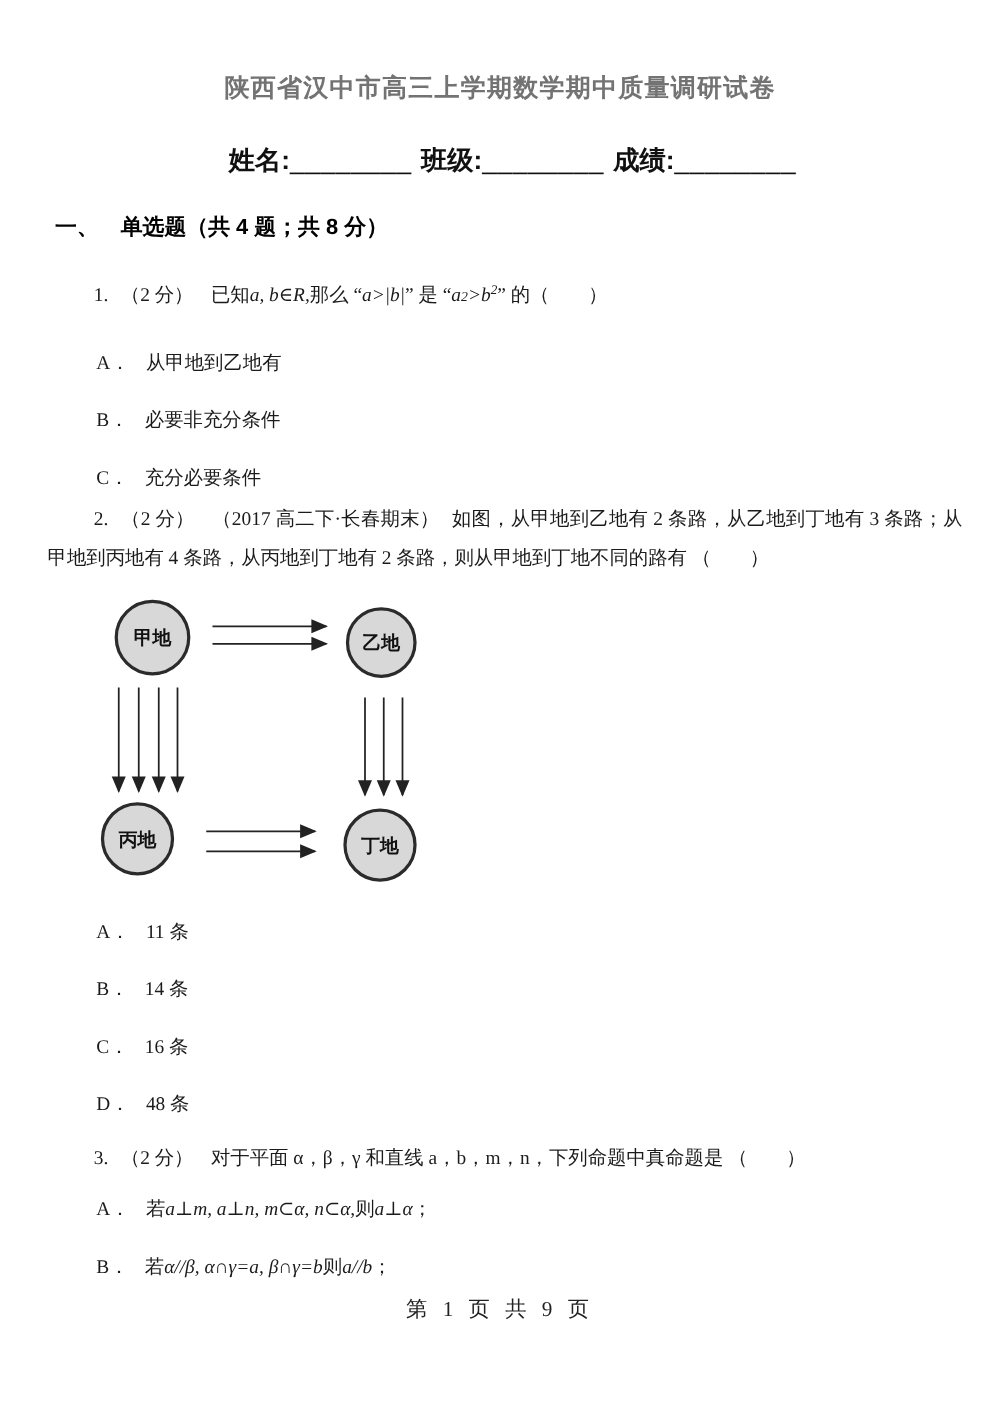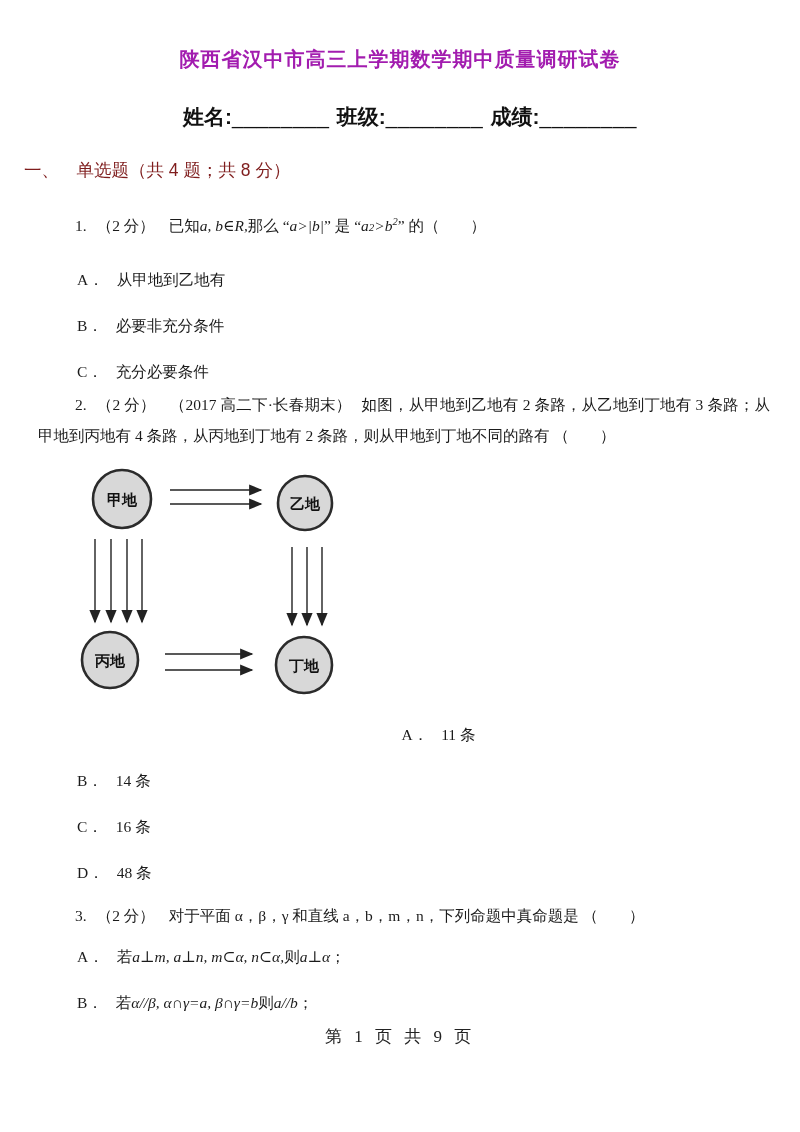--- a/index.html
+++ b/index.html
@@ -4,33 +4,33 @@
 <style>
   html, body { margin:0; padding:0; background:#ffffff; }
   .page {
     position:relative; width:800px; height:1132px; background:#ffffff;
     font-family:"Liberation Serif","DejaVu Serif",serif; color:#1b1b1b;
     overflow:hidden;
   }
   .title {
     padding-top:46px; text-align:center;
     font-family:"Liberation Sans","DejaVu Sans",sans-serif;
-    font-weight:700; font-size:20px; color:#a21caf; letter-spacing:1px;
+    font-weight:700; font-size:20px; color:#737373; letter-spacing:1px;margin-top:11px;
   }
   .fields {
     display:flex; justify-content:space-between;
     margin:30px 163px 0 183px;
     font-family:"Liberation Sans","DejaVu Sans",sans-serif;
     font-weight:700; font-size:21px; color:#111;
   }
   .fields .blank { font-weight:400; letter-spacing:0.5px; color:#111; }
   .section-heading {
-    margin:27px 0 0 24px;
+    margin:27px 0 0 44px;
     font-family:"Liberation Sans","DejaVu Sans",sans-serif;
-    font-weight:400; font-size:17.5px; color:#7f1d1d;
+    font-weight:700; font-size:17.5px; color:#000000;
   }
   .qpara {
     margin:24px 30px 0 38px; text-indent:37px;
     font-size:15.5px; line-height:31px; text-align:justify;
   }
   .qnum   { margin-right:10px; }
   .qscore { margin-right:14px; }
   .qsource{ margin-right:10px; }
   .option {
     margin:27px 0 0 77px; font-size:15.5px; line-height:19px;
@@ -40,21 +40,21 @@
   .sup    { font-size:10.5px; vertical-align:6px; font-style:italic; }
   .small2 { font-size:11px; font-style:italic; }
   .diagram { margin:16px 0 0 62px; width:330px; height:228px; }
   .diagram-svg { width:330px; height:228px; display:block; }
   .diagram-svg line { stroke:#222; stroke-width:1.4; }
   .diagram-svg circle { fill:#d8d8d8; stroke:#2b2b2b; stroke-width:2.6; }
   .diagram-svg text {
     font-family:"Liberation Sans","DejaVu Sans",sans-serif;
     font-size:15px; font-weight:700; fill:#111; text-anchor:middle;
   }
-  .first-after-diagram { margin-top:30px;text-align:center; }
+  .first-after-diagram { margin-top:30px; }
   .footer {
     margin-top:13px; text-align:center; font-size:17px;
     letter-spacing:4px; color:#222;
   }
 </style>
 </head>
 <body>
 
 <div class="page">
 

